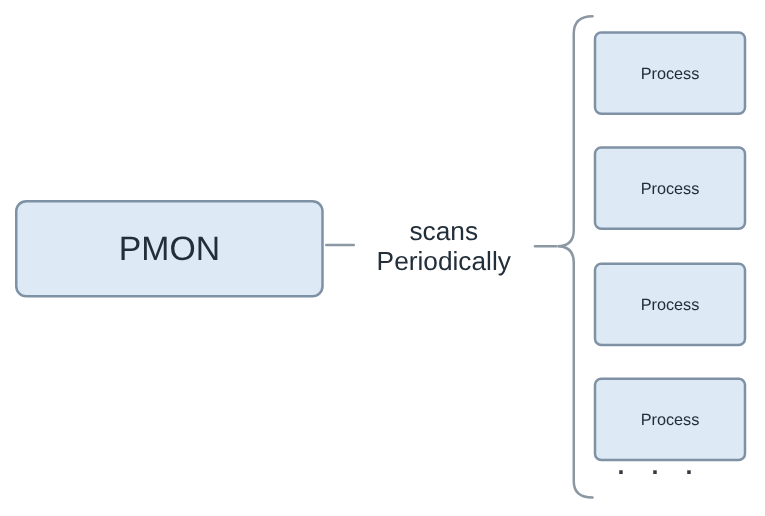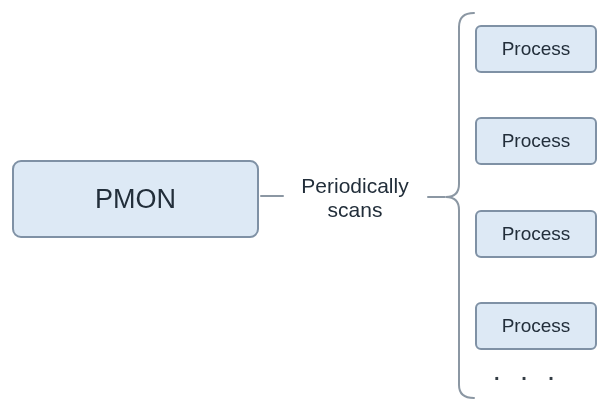--- a/index.html
+++ b/index.html
@@ -40,23 +40,23 @@
     top: 160px;
     width: 247px;
     height: 78px;
     border-radius: 9px;
     font-size: 27px;
     line-height: 25px;
   }
   .process {
     left: 475px;
     width: 122px;
-    height: 48px;
+    height: 67px;
     border-radius: 6px;
-    font-size: 19px;
+    font-size: 13px;
     line-height: 22px;
   }
   .p1 { top: 25px; }
   .p2 { top: 117px; }
   .p3 { top: 210px; }
   .p4 { top: 302px; }
   .edge-label {
     position: absolute;
     left: 281px;
     top: 174px;
@@ -88,22 +88,22 @@
     <line x1="261" y1="196" x2="283" y2="196" stroke-width="2" stroke-linecap="round" stroke="#8b97a3"></line>
     <line x1="428" y1="197" x2="445" y2="197" stroke-width="2" stroke-linecap="round" stroke="#8b97a3"></line>
     <path d="M 474 13 Q 459 13 459 27 L 459 184 Q 459 197 446 197 Q 459 197 459 210 L 459 385 Q 459 398 474 398" fill="none" stroke-width="2" stroke-linecap="round" stroke="#8b97a3"></path>
   </svg>
 
   <div class="box pmon">
     <span>PMON</span>
   </div>
 
   <div class="edge-label">
+    <span>scans</span>
     <span>Periodically</span>
-    <span>scans</span>
   </div>
 
   <div class="box process p1">Process</div>
   <div class="box process p2">Process</div>
   <div class="box process p3">Process</div>
   <div class="box process p4">Process</div>
 
   <div class="ellipsis">. . .</div>
 
 </div>

